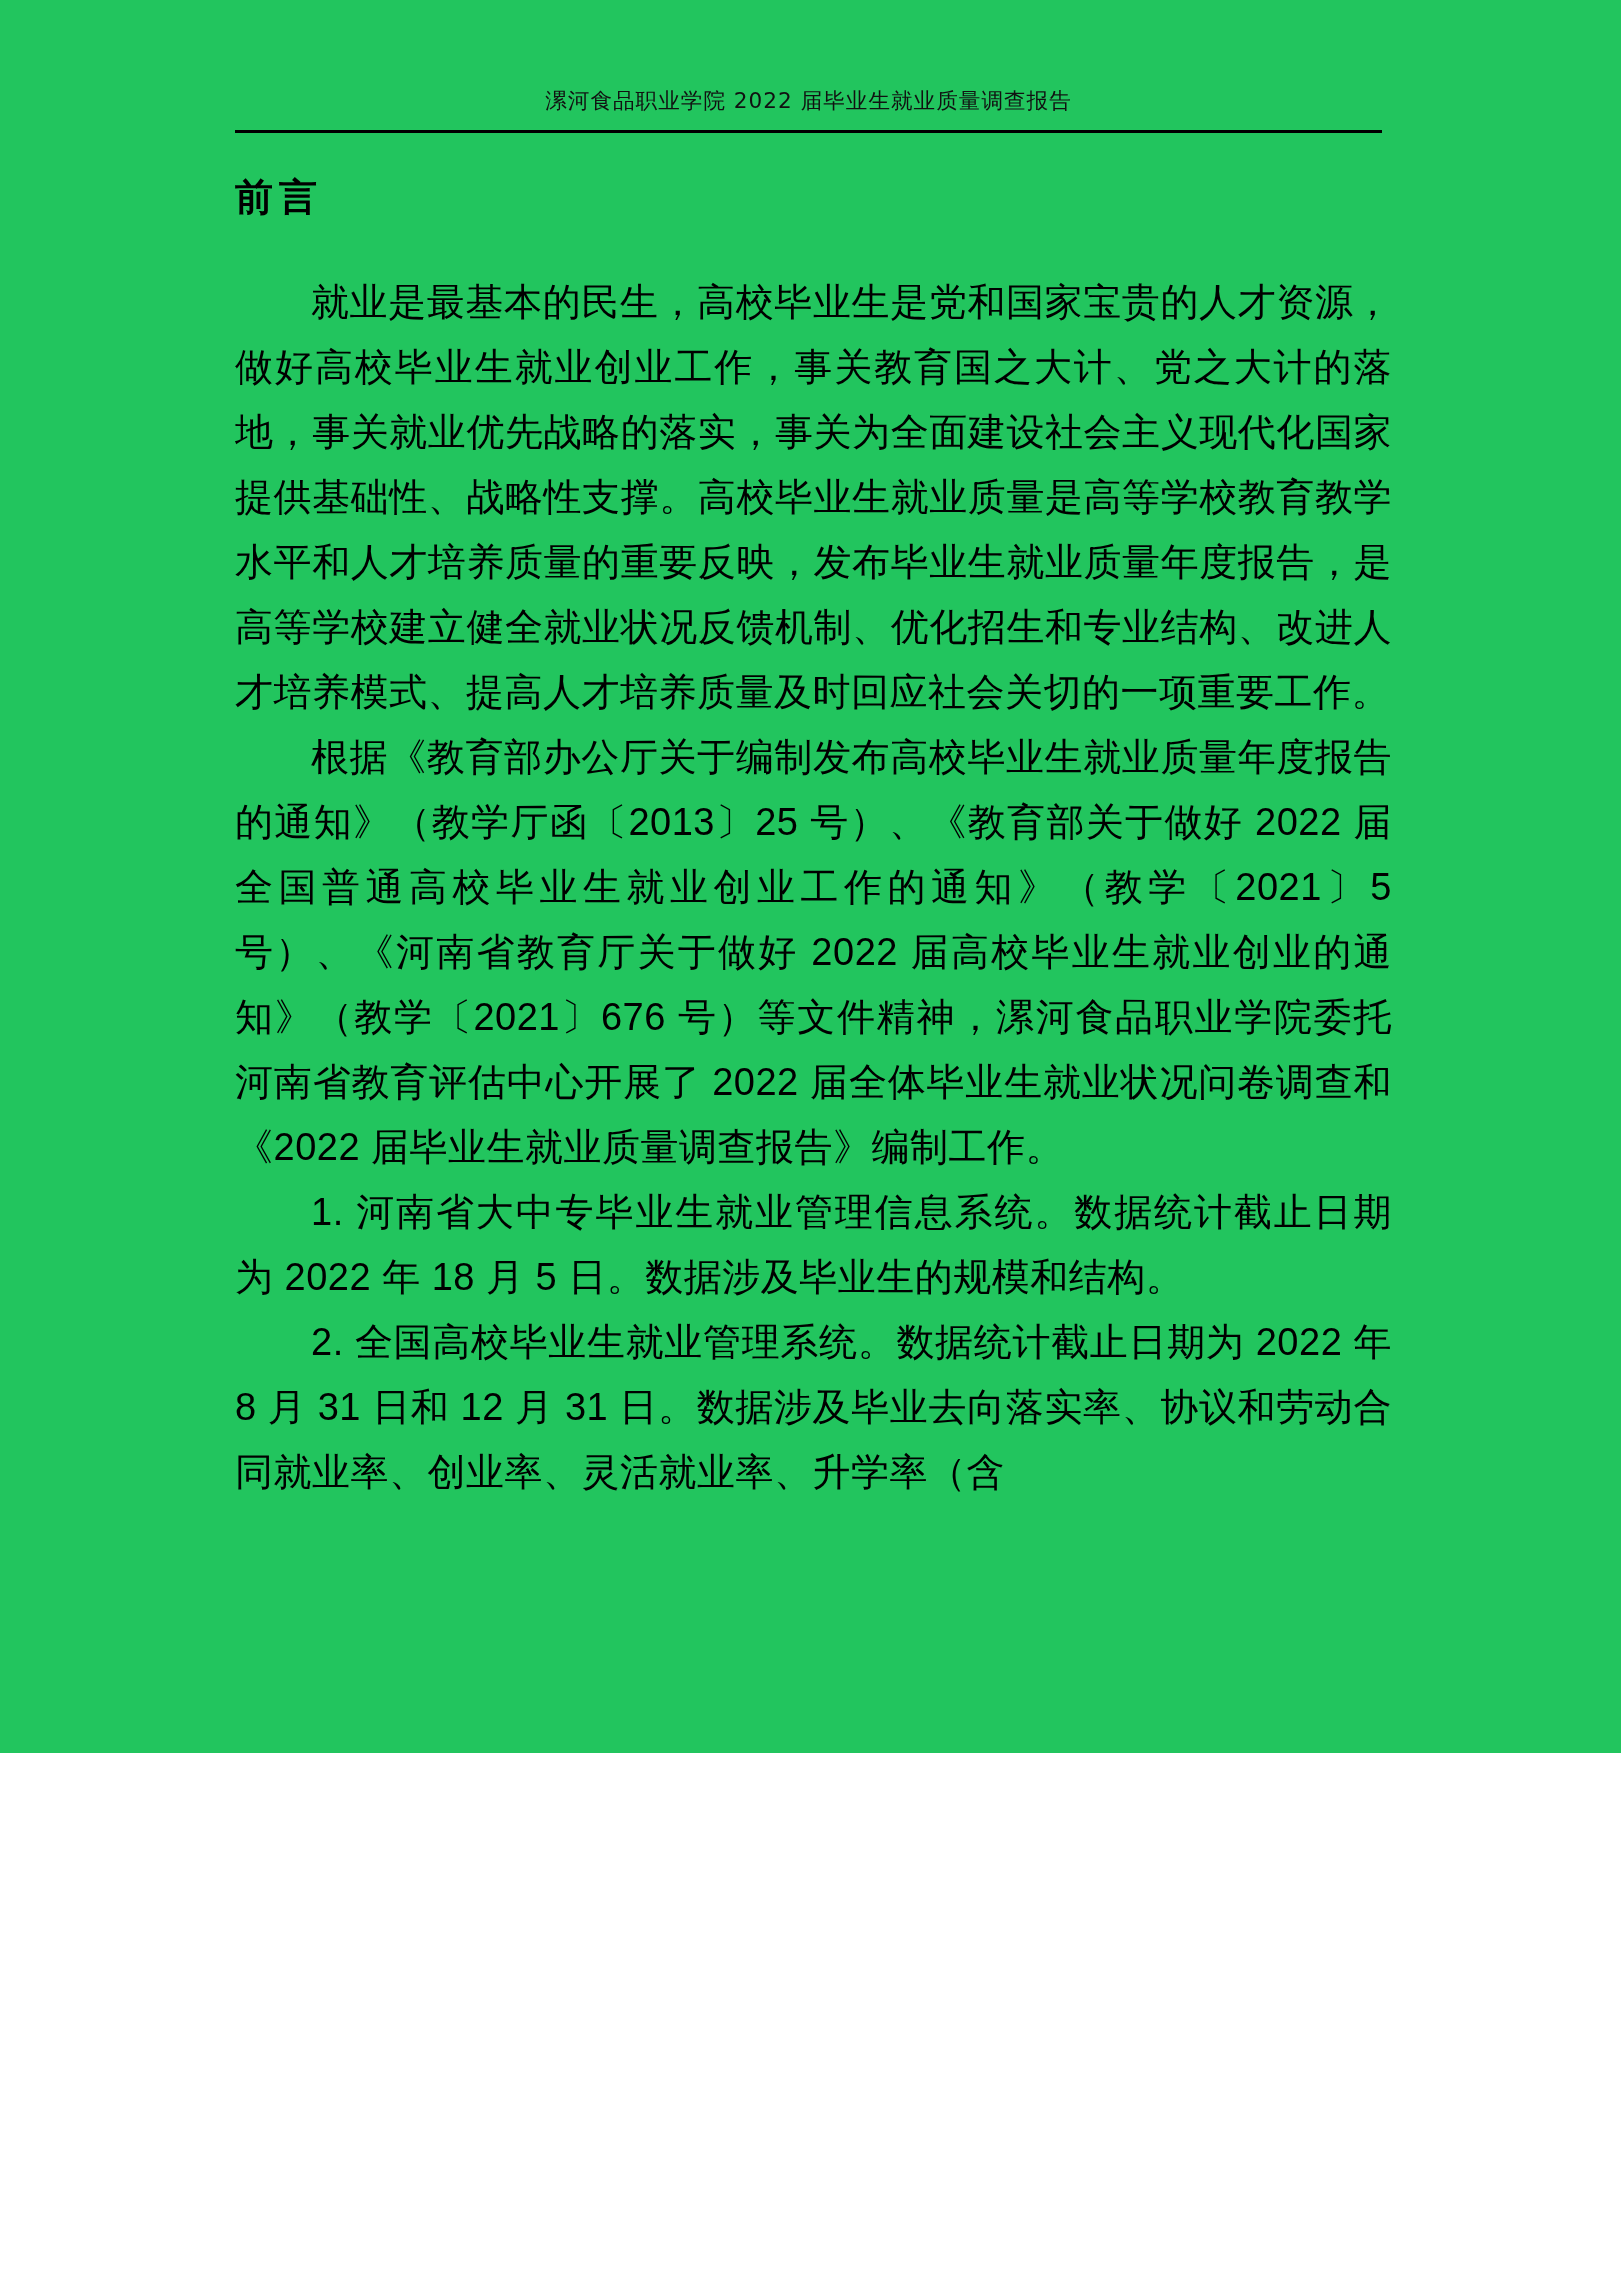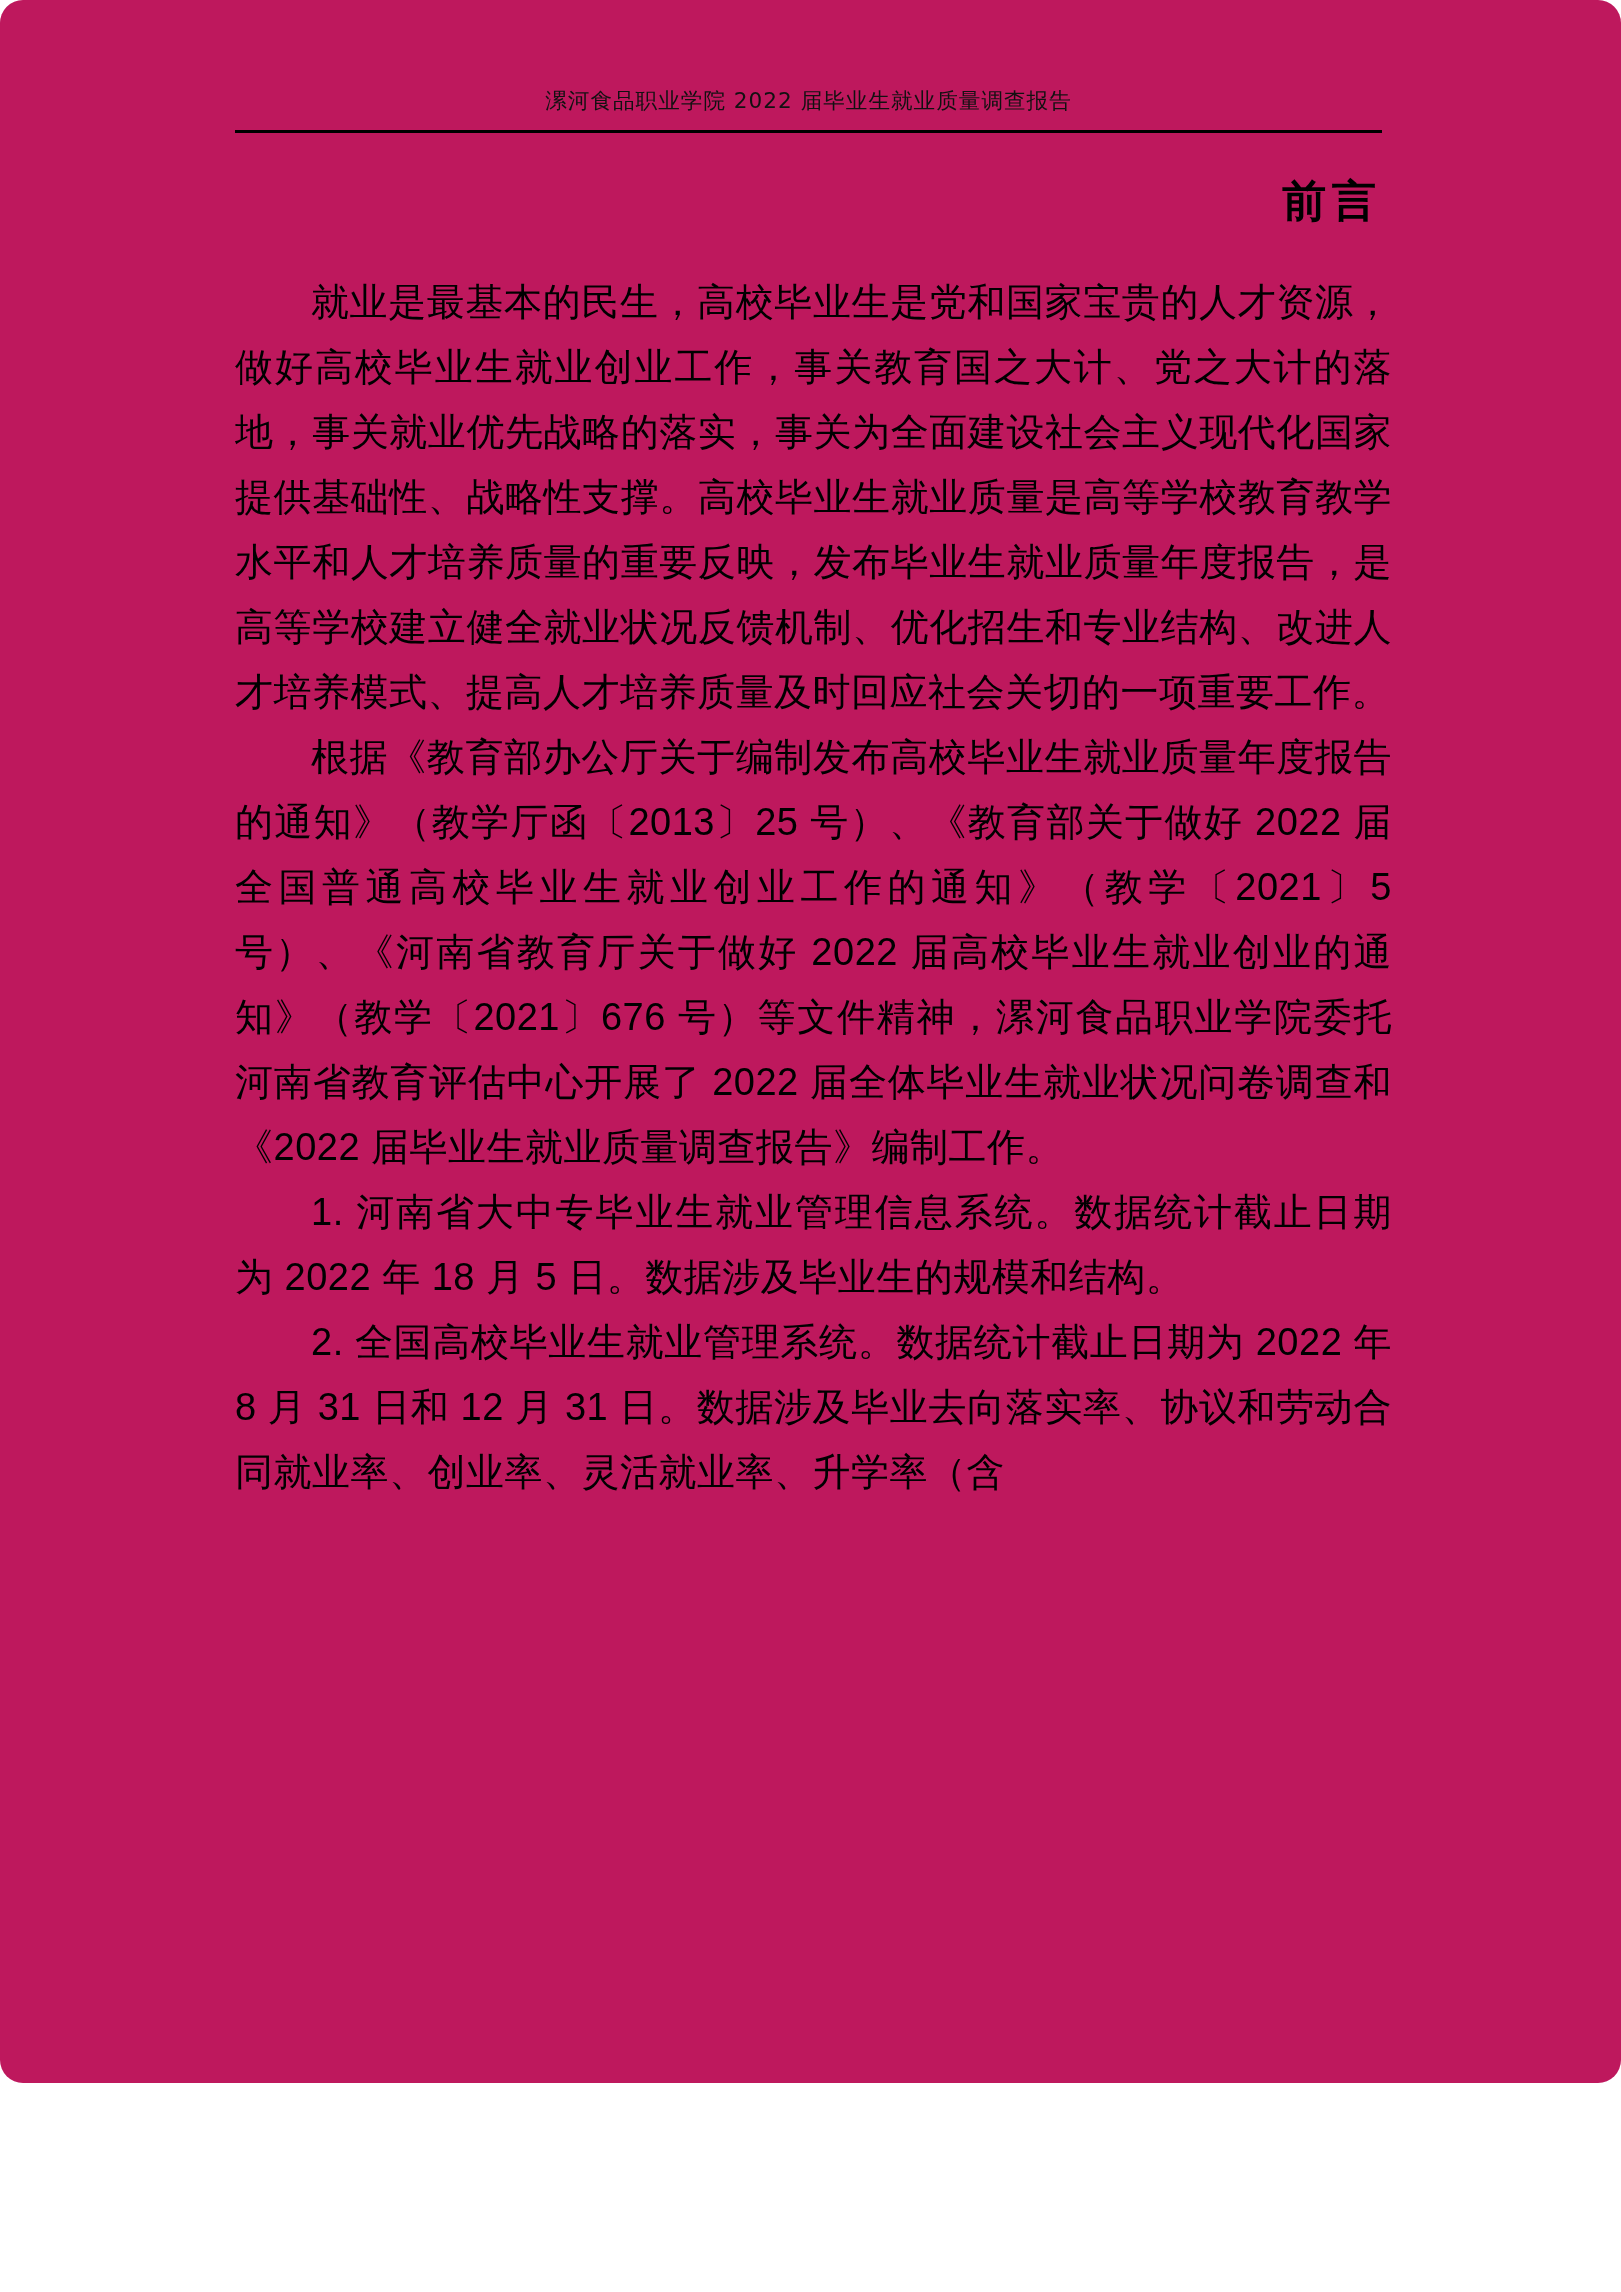--- a/index.html
+++ b/index.html
@@ -3,27 +3,26 @@
 <meta charset="utf-8">
 <style>
   html, body {
     margin: 0;
     padding: 0;
     background: #ffffff;
   }
   .page {
     position: relative;
     width: 1621px;
-    height: 2083px;
-    background: #be185d;
+    height: 1753px;
+    background: #22c55e;
     box-sizing: border-box;
     font-family: "DejaVu Serif", serif;
     color: #000000;
     overflow: hidden;
-    border-radius: 23px;
   }
   .header {
     position: absolute;
     left: 235px;
     top: 86px;
     width: 1147px;
     text-align: center;
     font-family: "DejaVu Sans", sans-serif;
     font-size: 21.6px;
     letter-spacing: 1px;
@@ -36,22 +35,22 @@
     top: 130px;
     width: 1147px;
     height: 2.9px;
     background: #000000;
   }
   .title {
     position: absolute;
     left: 235px;
     top: 172px;
     width: 1147px;
-    text-align: right;
-    font-size: 44px;
+    text-align: left;
+    font-size: 38px;
     font-weight: bold;
     letter-spacing: 5.9px;
     font-family: "DejaVu Serif", serif;
   }
   .body {
     position: absolute;
     left: 235px;
     top: 270px;
     width: 1157px;
   }

